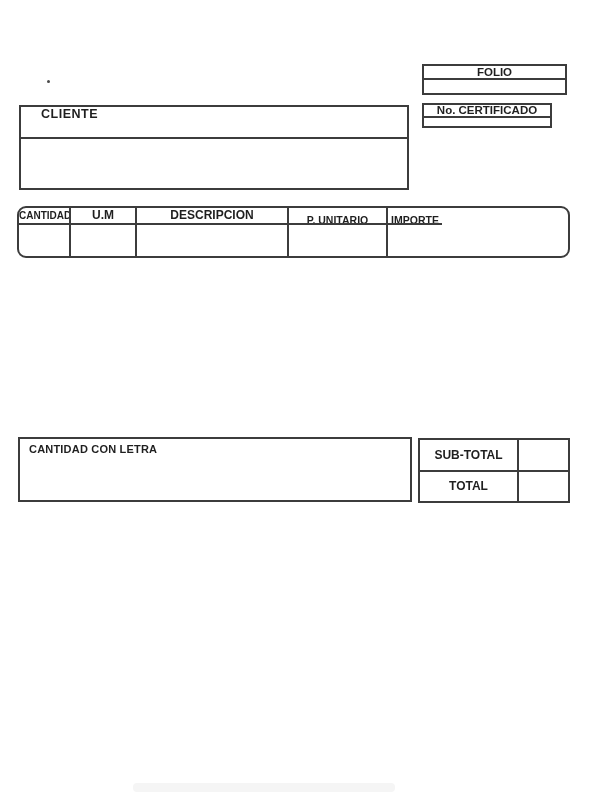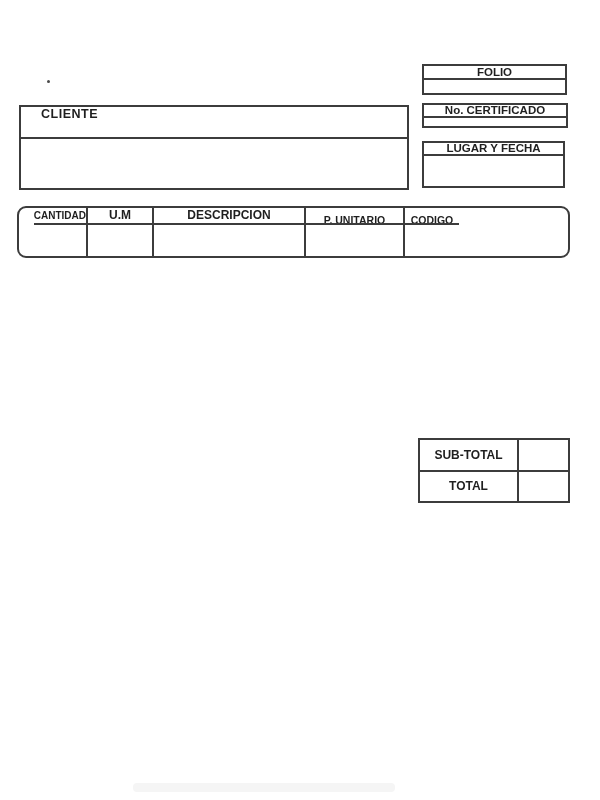--- a/index.html
+++ b/index.html
@@ -16,29 +16,29 @@
     border-bottom:2px solid #3c3c3c;font-weight:bold;box-sizing:border-box;
     white-space:nowrap;overflow:hidden;
   }
   .hdr.center{text-align:center;}
   
   .client-box{left:19px;top:105px;width:390px;height:85px;}
   .client-box .hdr{height:32px;line-height:15px;font-size:12.5px;padding-left:20px;letter-spacing:.5px;}
   
   .folio-box{left:422px;top:64px;width:145px;height:31px;}
   .folio-box .hdr{height:14px;line-height:12px;font-size:11.5px;}
-  .cert-box{left:422px;top:103px;width:146px;height:25px;}
+  .cert-box{left:422px;top:103px;width:130px;height:25px;}
   .cert-box .hdr{height:13px;line-height:11px;font-size:11.5px;}
   .place-box{left:422px;top:141px;width:143px;height:47px;}
   .place-box .hdr{height:13px;line-height:11px;font-size:11.5px;}
   
   .items-table{left:17px;top:206px;width:553px;height:52px;display:flex;border-radius:9px;}
   .col{display:flex;flex-direction:column;box-sizing:border-box;}
   .col:not(:last-child){border-right:2px solid #3c3c3c;}
-  .col:nth-child(1){width:69px;align-items:flex-end;}
+  .col:nth-child(1){width:52px;}
   .col:nth-child(2){width:66px;}
   .col:nth-child(3){width:152px;}
   .col:nth-child(4){width:99px;}
   .col:nth-child(5){width:54px;}
   .col:nth-child(6){flex:1;}
   .col .chdr{
     height:17px;border-bottom:2px solid #3c3c3c;box-sizing:border-box;
     font-weight:bold;text-align:center;line-height:15px;font-size:10px;
     white-space:nowrap;overflow:hidden;
   }
@@ -79,48 +79,48 @@
   <div class="box folio-box">
     <div class="hdr center">FOLIO</div>
     <div></div>
   </div>
 
   <div class="box cert-box">
     <div class="hdr center">No. CERTIFICADO</div>
     <div></div>
   </div>
 
-  <div class="box place-box">
-    <div class="hdr center">LUGAR Y FECHA</div>
-    <div></div>
-  </div>
 
   <div class="box items-table">
     <div class="col">
       <div class="chdr">CANTIDAD</div>
       <div class="cbody"></div>
     </div>
     <div class="col">
       <div class="chdr">U.M</div>
       <div class="cbody"></div>
     </div>
     <div class="col">
       <div class="chdr">DESCRIPCION</div>
       <div class="cbody"></div>
     </div>
     <div class="col">
       <div class="chdr">P. UNITARIO</div>
       <div class="cbody"></div>
     </div>
     <div class="col">
-      <div class="chdr">CODIGO</div>
+      <div class="chdr">IMPORTE</div>
       <div class="cbody"></div>
     </div>
   </div>
 
+  <div class="box words-box">
+    <div class="lbl">CANTIDAD CON LETRA</div>
+    <div></div>
+  </div>
 
   <div class="box totals-box">
     <div class="trow">
       <div class="tlbl">SUB-TOTAL</div>
       <div class="tval"></div>
     </div>
     <div class="trow">
       <div class="tlbl">TOTAL</div>
       <div class="tval"></div>
     </div>

